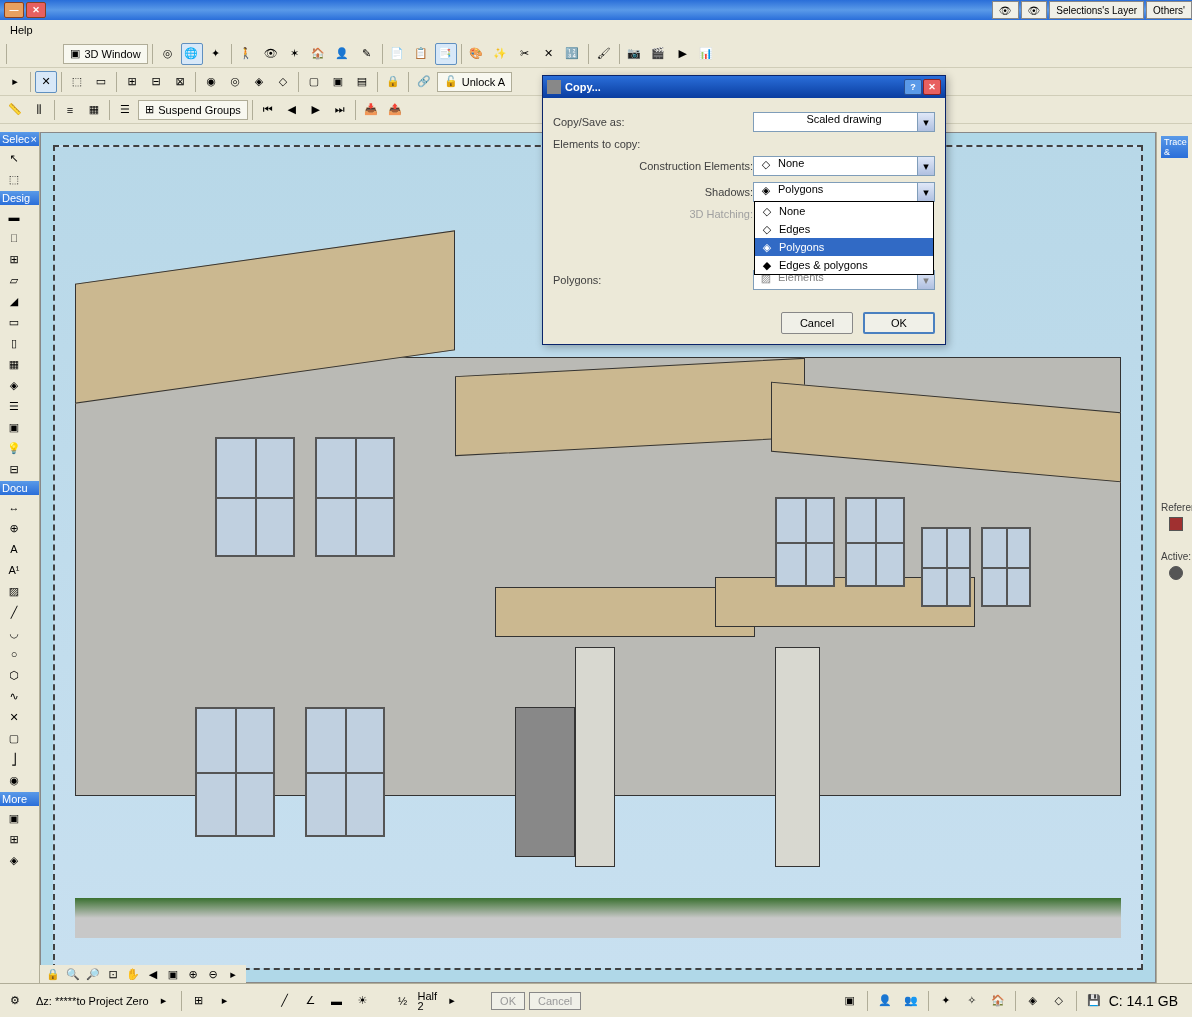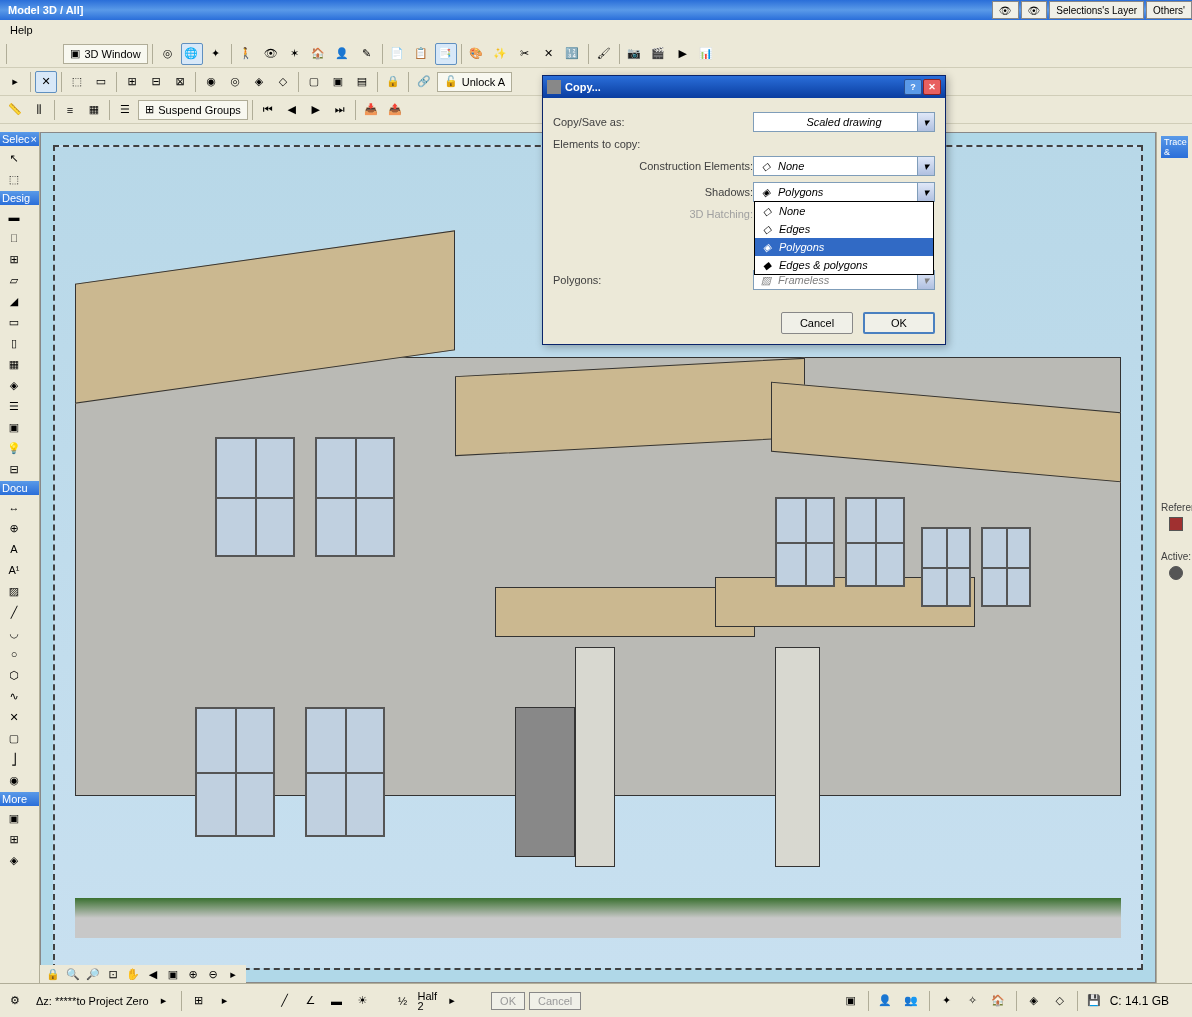--- a/index.html
+++ b/index.html
@@ -66,37 +66,36 @@
 .dialog-titlebar .dt-text { flex: 1; }
 .dialog-titlebar .dt-btns { display: flex; gap: 1px; }
 .dt-btn { width: 18px; height: 16px; background: #e86060; border: 1px solid #8a2020; display: flex; align-items: center; justify-content: center; color: white; font-size: 9px; cursor: pointer; border-radius: 2px; }
 .dt-btn.help { background: #5a9ae8; border-color: #2a5090; }
 .dialog-body { padding: 8px 10px; }
 .dialog-section-label { color: #404040; margin: 4px 0; }
 .dialog-row { display: flex; align-items: center; margin: 6px 0; }
 .dialog-row-label { width: 200px; color: #404040; }
 .dialog-row-label.sub { padding-left: 16px; text-align: right; }
 .dialog-row-label.disabled { color: #a0a0a0; }
-.dialog-combo { flex: 1; height: 20px; border: 1px solid #7f9db9; background: white; display: flex; align-items: center; padding: 0 4px; position: relative; cursor: pointer; font-style: italic; }
+.dialog-combo { flex: 1; height: 20px; border: 1px solid #7f9db9; background: white; display: flex; align-items: flex-start; padding: 0 4px; position: relative; cursor: pointer; }
 .dialog-combo .combo-icon { width: 16px; height: 14px; margin-right: 4px; display: flex; align-items: center; justify-content: center; }
 .dialog-combo .combo-arrow { position: absolute; right: 0; top: 0; bottom: 0; width: 17px; background: linear-gradient(to bottom, #e0e8f8, #b0c0e0); border-left: 1px solid #7f9db9; display: flex; align-items: center; justify-content: center; }
 .dialog-combo.centered { justify-content: center; }
 .dropdown-list { position: absolute; left: 0; right: 0; top: 100%; background: white; border: 1px solid #000; z-index: 5; }
 .dropdown-item { display: flex; align-items: center; height: 18px; padding: 0 4px; cursor: pointer; }
 .dropdown-item .dd-icon { width: 16px; height: 14px; margin-right: 4px; display: flex; align-items: center; justify-content: center; }
 .dropdown-item.selected { background: #316ac5; color: white; }
 .dialog-buttons { display: flex; justify-content: flex-end; gap: 10px; padding: 8px 10px 10px; }
 .dlg-btn { width: 72px; height: 22px; border: 1px solid #888; background: #f0f0e8; cursor: pointer; border-radius: 2px; }
 .dlg-btn.primary { border: 2px solid #4a80c0; }
 </style>
 </head>
 <body>
 
 <div class="titlebar">
-  <span class="titlebar-text">Model 3D / All]</span>
   <div class="win-btns">
     <div class="win-btn">—</div>
     <div class="win-btn close">✕</div>
   </div>
 </div>
 
 <div class="topright-panel">
   <div class="tp-btn">👁</div>
   <div class="tp-btn">👁</div>
   <div class="tp-btn">Selections's Layer</div>
@@ -348,21 +347,21 @@
         </div>
       </div>
     </div>
     <div class="dialog-row">
       <div class="dialog-row-label sub disabled">3D Hatching:</div>
     </div>
     <div class="dialog-row" style="margin-top:50px">
       <div class="dialog-row-label">Polygons:</div>
       <div class="dialog-combo" style="color:#808080">
         <span class="combo-icon">▨</span>
-        <span>Frameless</span>
+        <span>Elements</span>
         <div class="combo-arrow">▾</div>
       </div>
     </div>
   </div>
   <div class="dialog-buttons">
     <button class="dlg-btn">Cancel</button>
     <button class="dlg-btn primary">OK</button>
   </div>
 </div>
 
@@ -398,21 +397,21 @@
     <div class="tb-btn">👥</div>
     <div class="tb-sep"></div>
     <div class="tb-btn">✦</div>
     <div class="tb-btn">✧</div>
     <div class="tb-btn">🏠</div>
     <div class="tb-sep"></div>
     <div class="tb-btn">◈</div>
     <div class="tb-btn">◇</div>
     <div class="tb-sep"></div>
     <div class="tb-btn">💾</div>
-    <span style="font-size:12px;margin-right:19px">C: 14.1 GB</span>
+    <span style="font-size:14px;margin-right:10px">C: 14.1 GB</span>
   </div>
 </div>
 
 <div style="position:absolute;bottom:34px;left:40px;height:18px;display:flex;align-items:center;gap:2px;background:#ece9d8;padding:0 4px">
   <div class="tb-btn" style="width:18px;height:16px">🔒</div>
   <div class="tb-btn" style="width:18px;height:16px">🔍</div>
   <div class="tb-btn" style="width:18px;height:16px">🔎</div>
   <div class="tb-btn" style="width:18px;height:16px">⊡</div>
   <div class="tb-btn" style="width:18px;height:16px">✋</div>
   <div class="tb-btn" style="width:18px;height:16px">◀</div>

